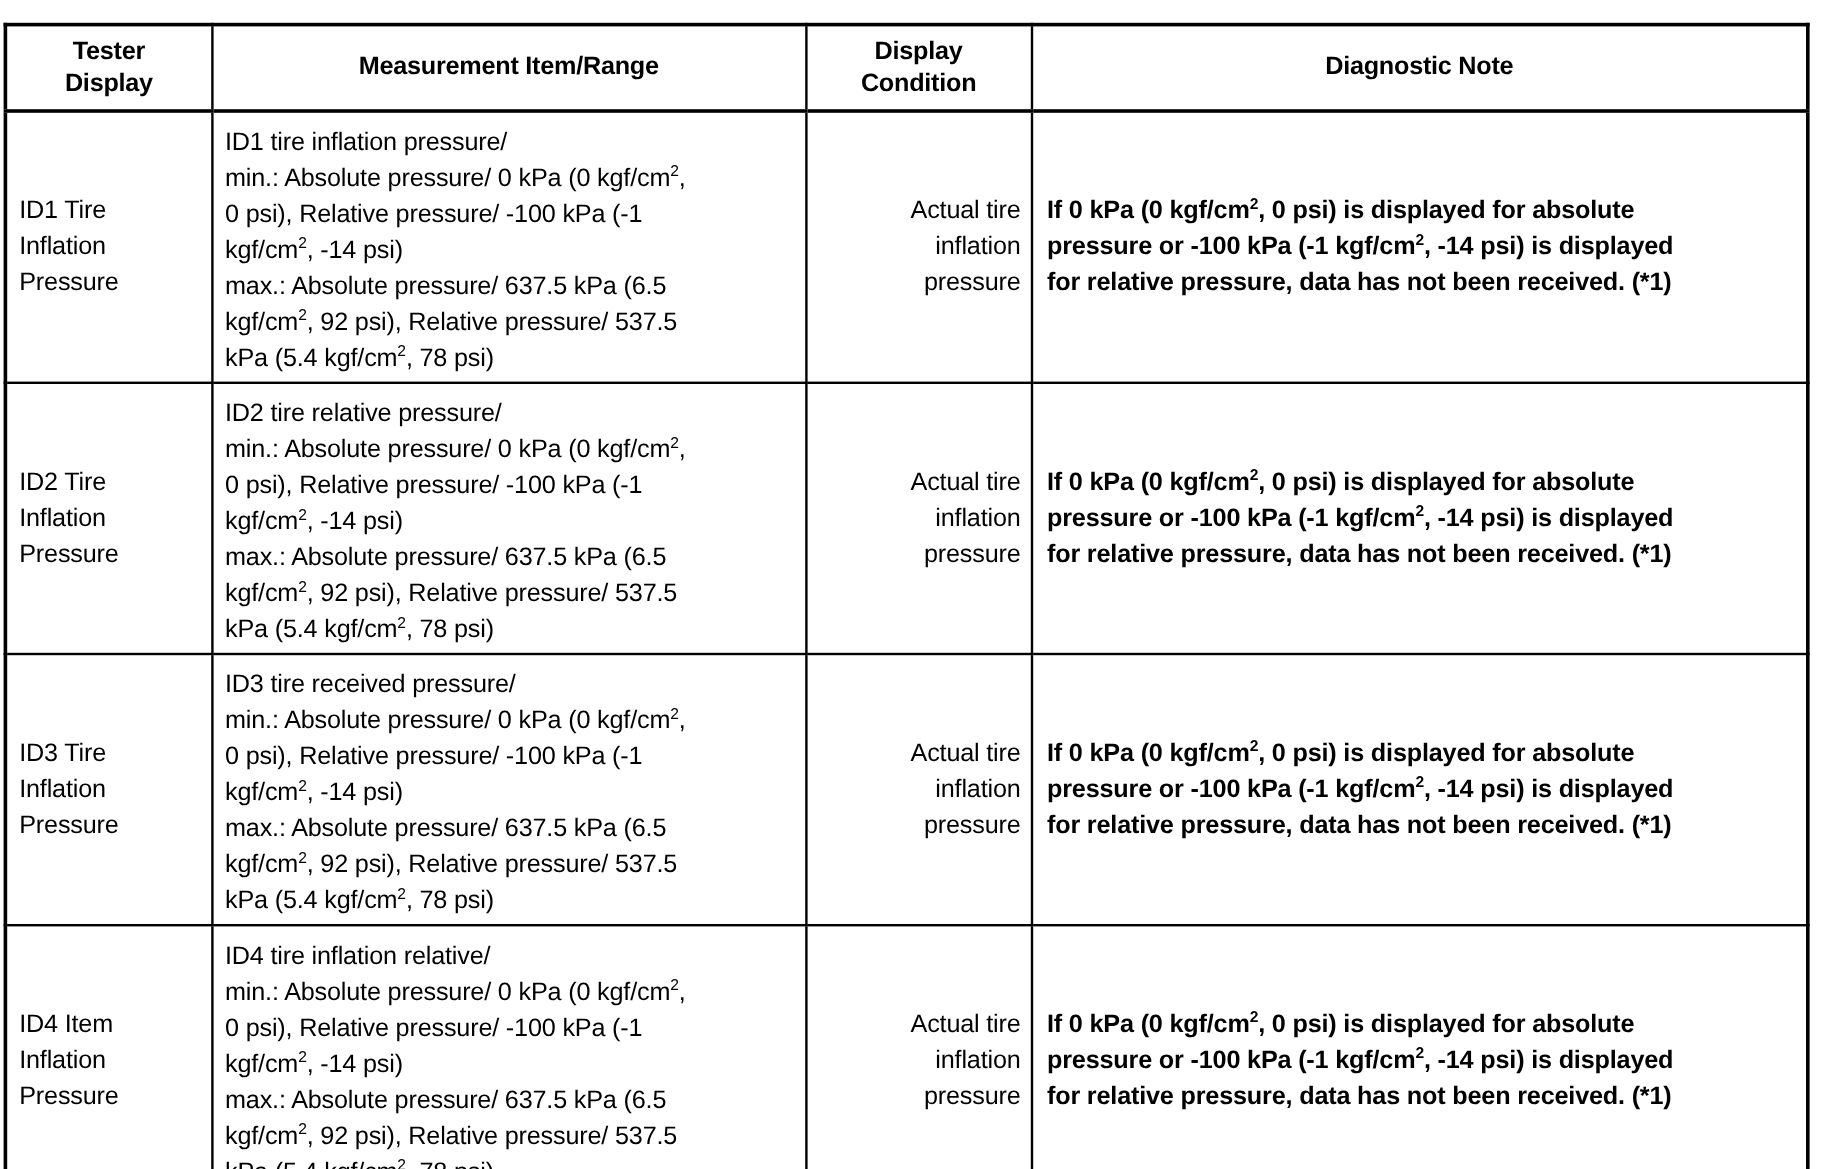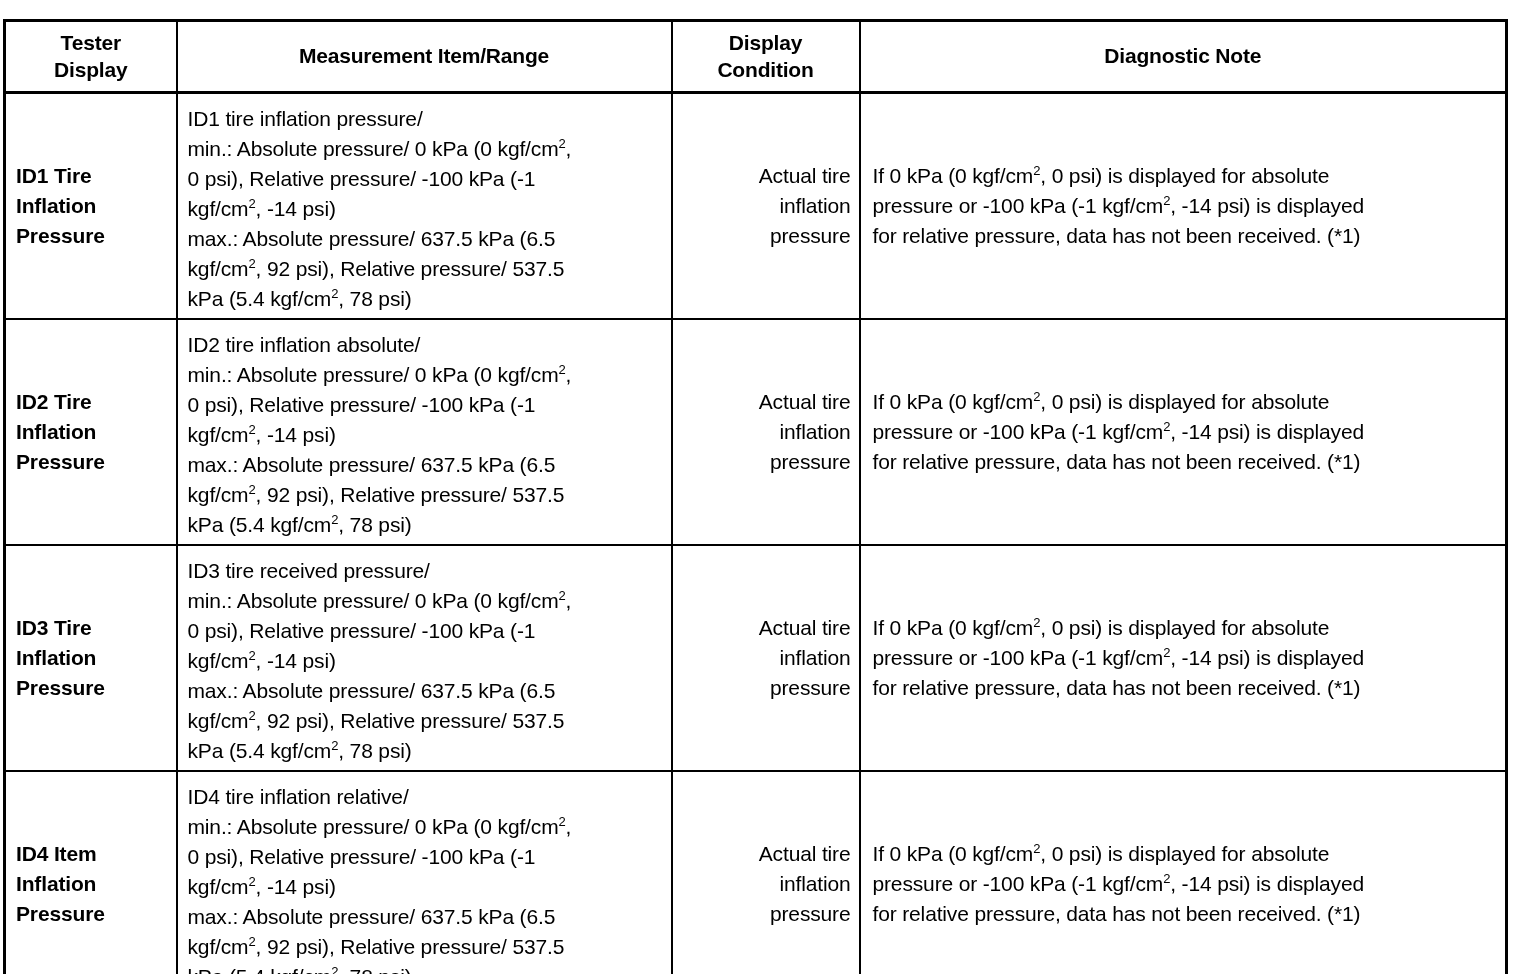--- a/index.html
+++ b/index.html
@@ -61,33 +61,33 @@
     vertical-align: middle;
     padding: 4px 8px 4px 10px;
     box-sizing: border-box;
     letter-spacing: -0.15px;
   }
   tbody td:last-child { border-right: none; }
   tbody tr:last-child td { border-bottom: none; }
 
   tbody td.col-tester {
     padding-left: 10px;
-    font-weight: bold;
   }
   tbody td.col-measure {
     vertical-align: top;
     padding-top: 10px;
   }
   tbody td.col-normal {
     padding-left: 10px;
     text-align: right;
   }
   tbody td.col-note {
     padding-left: 12px;
     padding-right: 10px;
+    font-weight: bold;
   }
 
   .cell-line { display: block; white-space: pre; }
 
   sup.sq {
     font-size: 0.62em;
     vertical-align: super;
     line-height: 0;
   }
 </style>
@@ -149,21 +149,21 @@
         </td>
       </tr>
 
       <tr>
         <td class="col-tester">
           <span class="cell-line">ID2 Tire</span>
           <span class="cell-line">Inflation</span>
           <span class="cell-line">Pressure</span>
         </td>
         <td class="col-measure">
-          <span class="cell-line">ID2 tire inflation absolute/</span>
+          <span class="cell-line">ID2 tire relative pressure/</span>
           <span class="cell-line"><span>min.: Absolute pressure/ 0 kPa (0 kgf/cm</span><sup class="sq">2</sup><span>,</span></span>
           <span class="cell-line">0 psi), Relative pressure/ -100 kPa (-1</span>
           <span class="cell-line"><span>kgf/cm</span><sup class="sq">2</sup><span>, -14 psi)</span></span>
           <span class="cell-line">max.: Absolute pressure/ 637.5 kPa (6.5</span>
           <span class="cell-line"><span>kgf/cm</span><sup class="sq">2</sup><span>, 92 psi), Relative pressure/ 537.5</span></span>
           <span class="cell-line"><span>kPa (5.4 kgf/cm</span><sup class="sq">2</sup><span>, 78 psi)</span></span>
         </td>
         <td class="col-normal">
           <span class="cell-line">Actual tire</span>
           <span class="cell-line">inflation</span>

